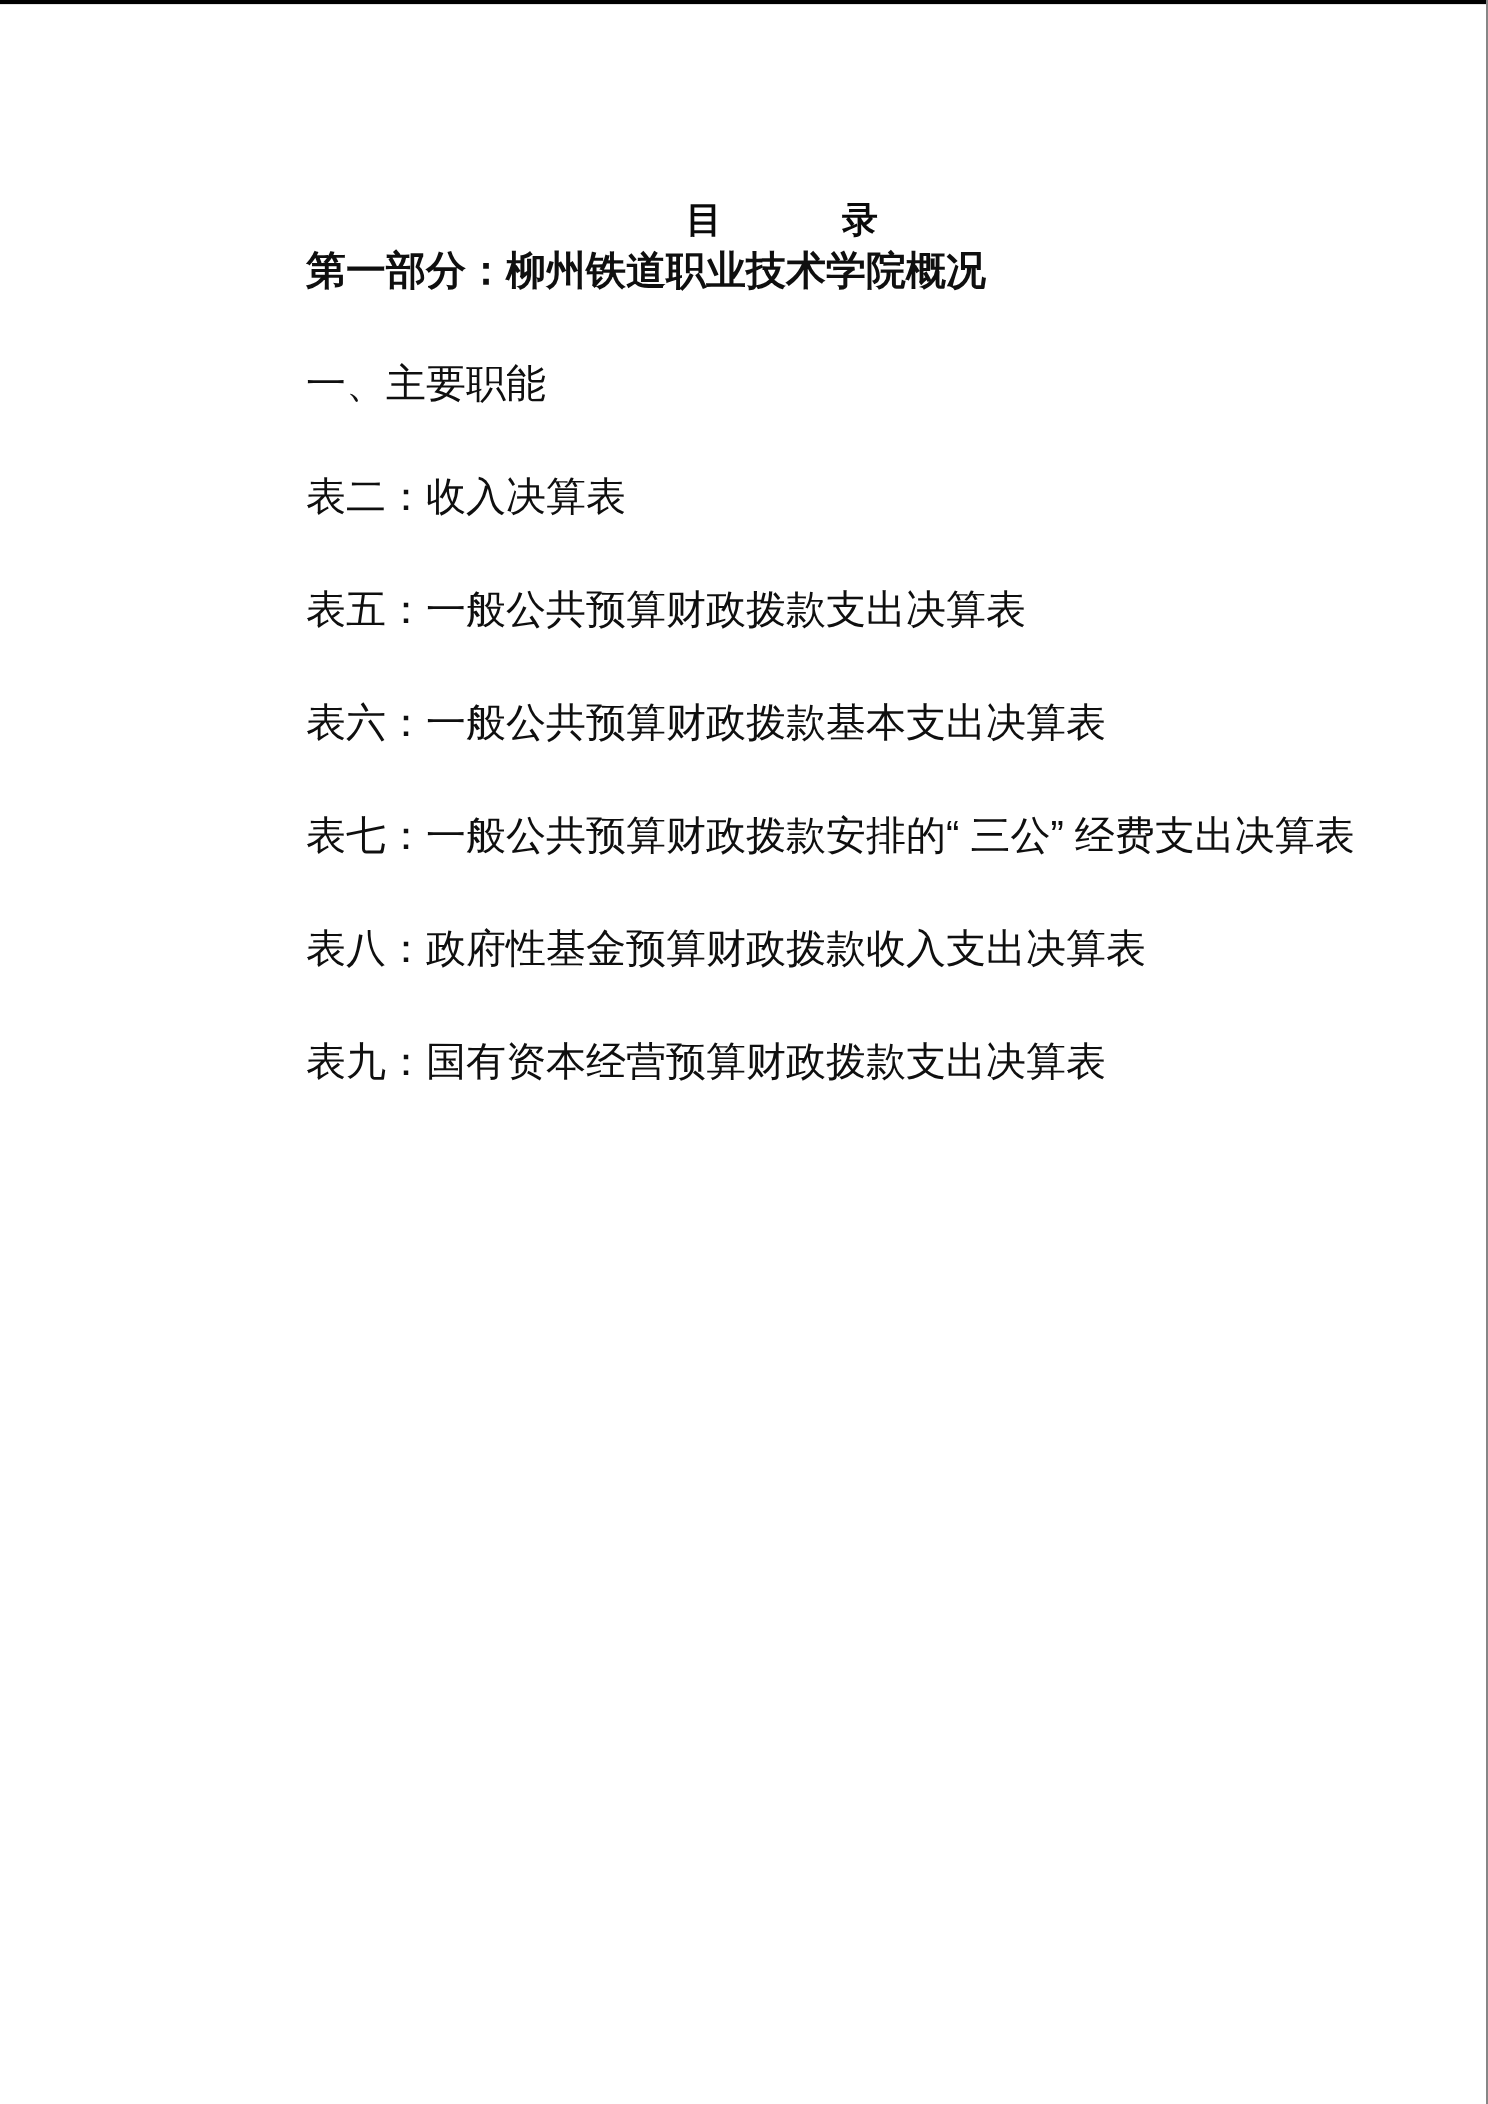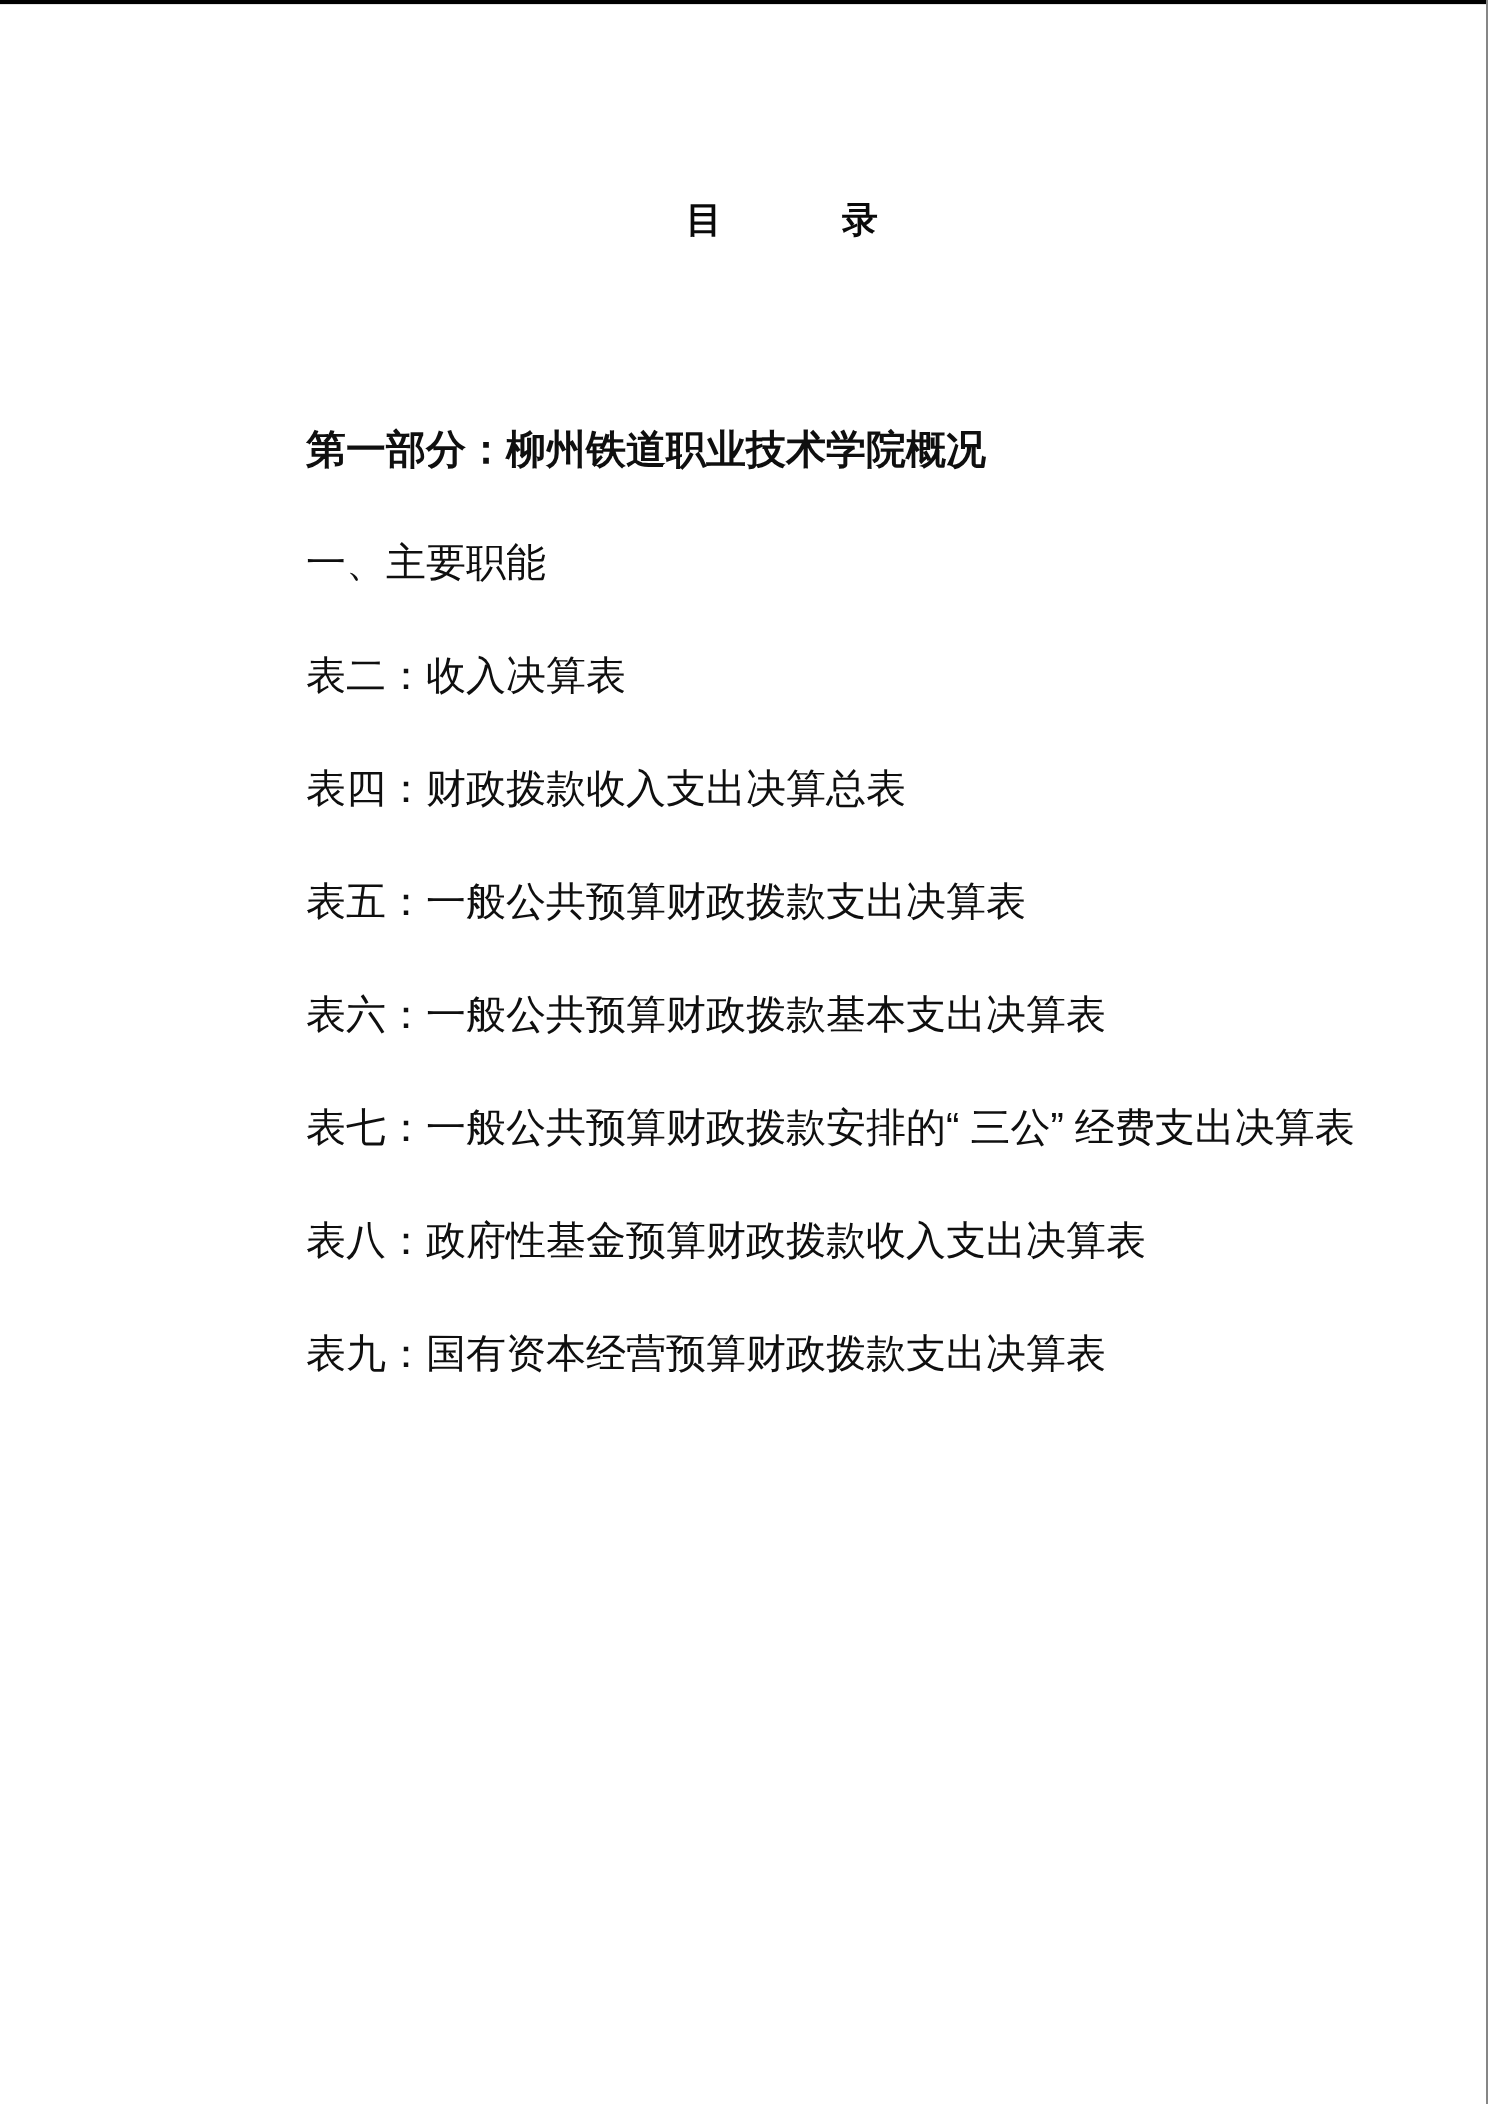--- a/index.html
+++ b/index.html
@@ -45,21 +45,20 @@
     justify-content: center;
     align-items: center;
     gap: 120px;
     height: 48px;
     font-size: 36px;
     font-weight: bold;
     line-height: 48px;
     color: #0a0a0a;
   }
   .toc-list {
-    margin-top: 179px;
   }
   .toc-line {
     font-size: 40px;
     line-height: 52px;
     margin-bottom: 61px;
     white-space: nowrap;
     letter-spacing: 0px;
     color: #0f0f0f;
   }
   .toc-line.heading {
@@ -76,21 +75,20 @@
 
   <div class="doc-title">
     <span>目</span>
     <span>录</span>
   </div>
 
   <div class="toc-list">
     <div class="toc-line heading">第一部分：柳州铁道职业技术学院概况</div>
     <div class="toc-line">一、主要职能</div>
     <div class="toc-line">表二：收入决算表</div>
-    <div class="toc-line">表四：财政拨款收入支出决算总表</div>
     <div class="toc-line">表五：一般公共预算财政拨款支出决算表</div>
     <div class="toc-line">表六：一般公共预算财政拨款基本支出决算表</div>
     <div class="toc-line">表七：一般公共预算财政拨款安排的“ 三公” 经费支出决算表</div>
     <div class="toc-line">表八：政府性基金预算财政拨款收入支出决算表</div>
     <div class="toc-line">表九：国有资本经营预算财政拨款支出决算表</div>
   </div>
 
 </div>
 
 </body></html>

